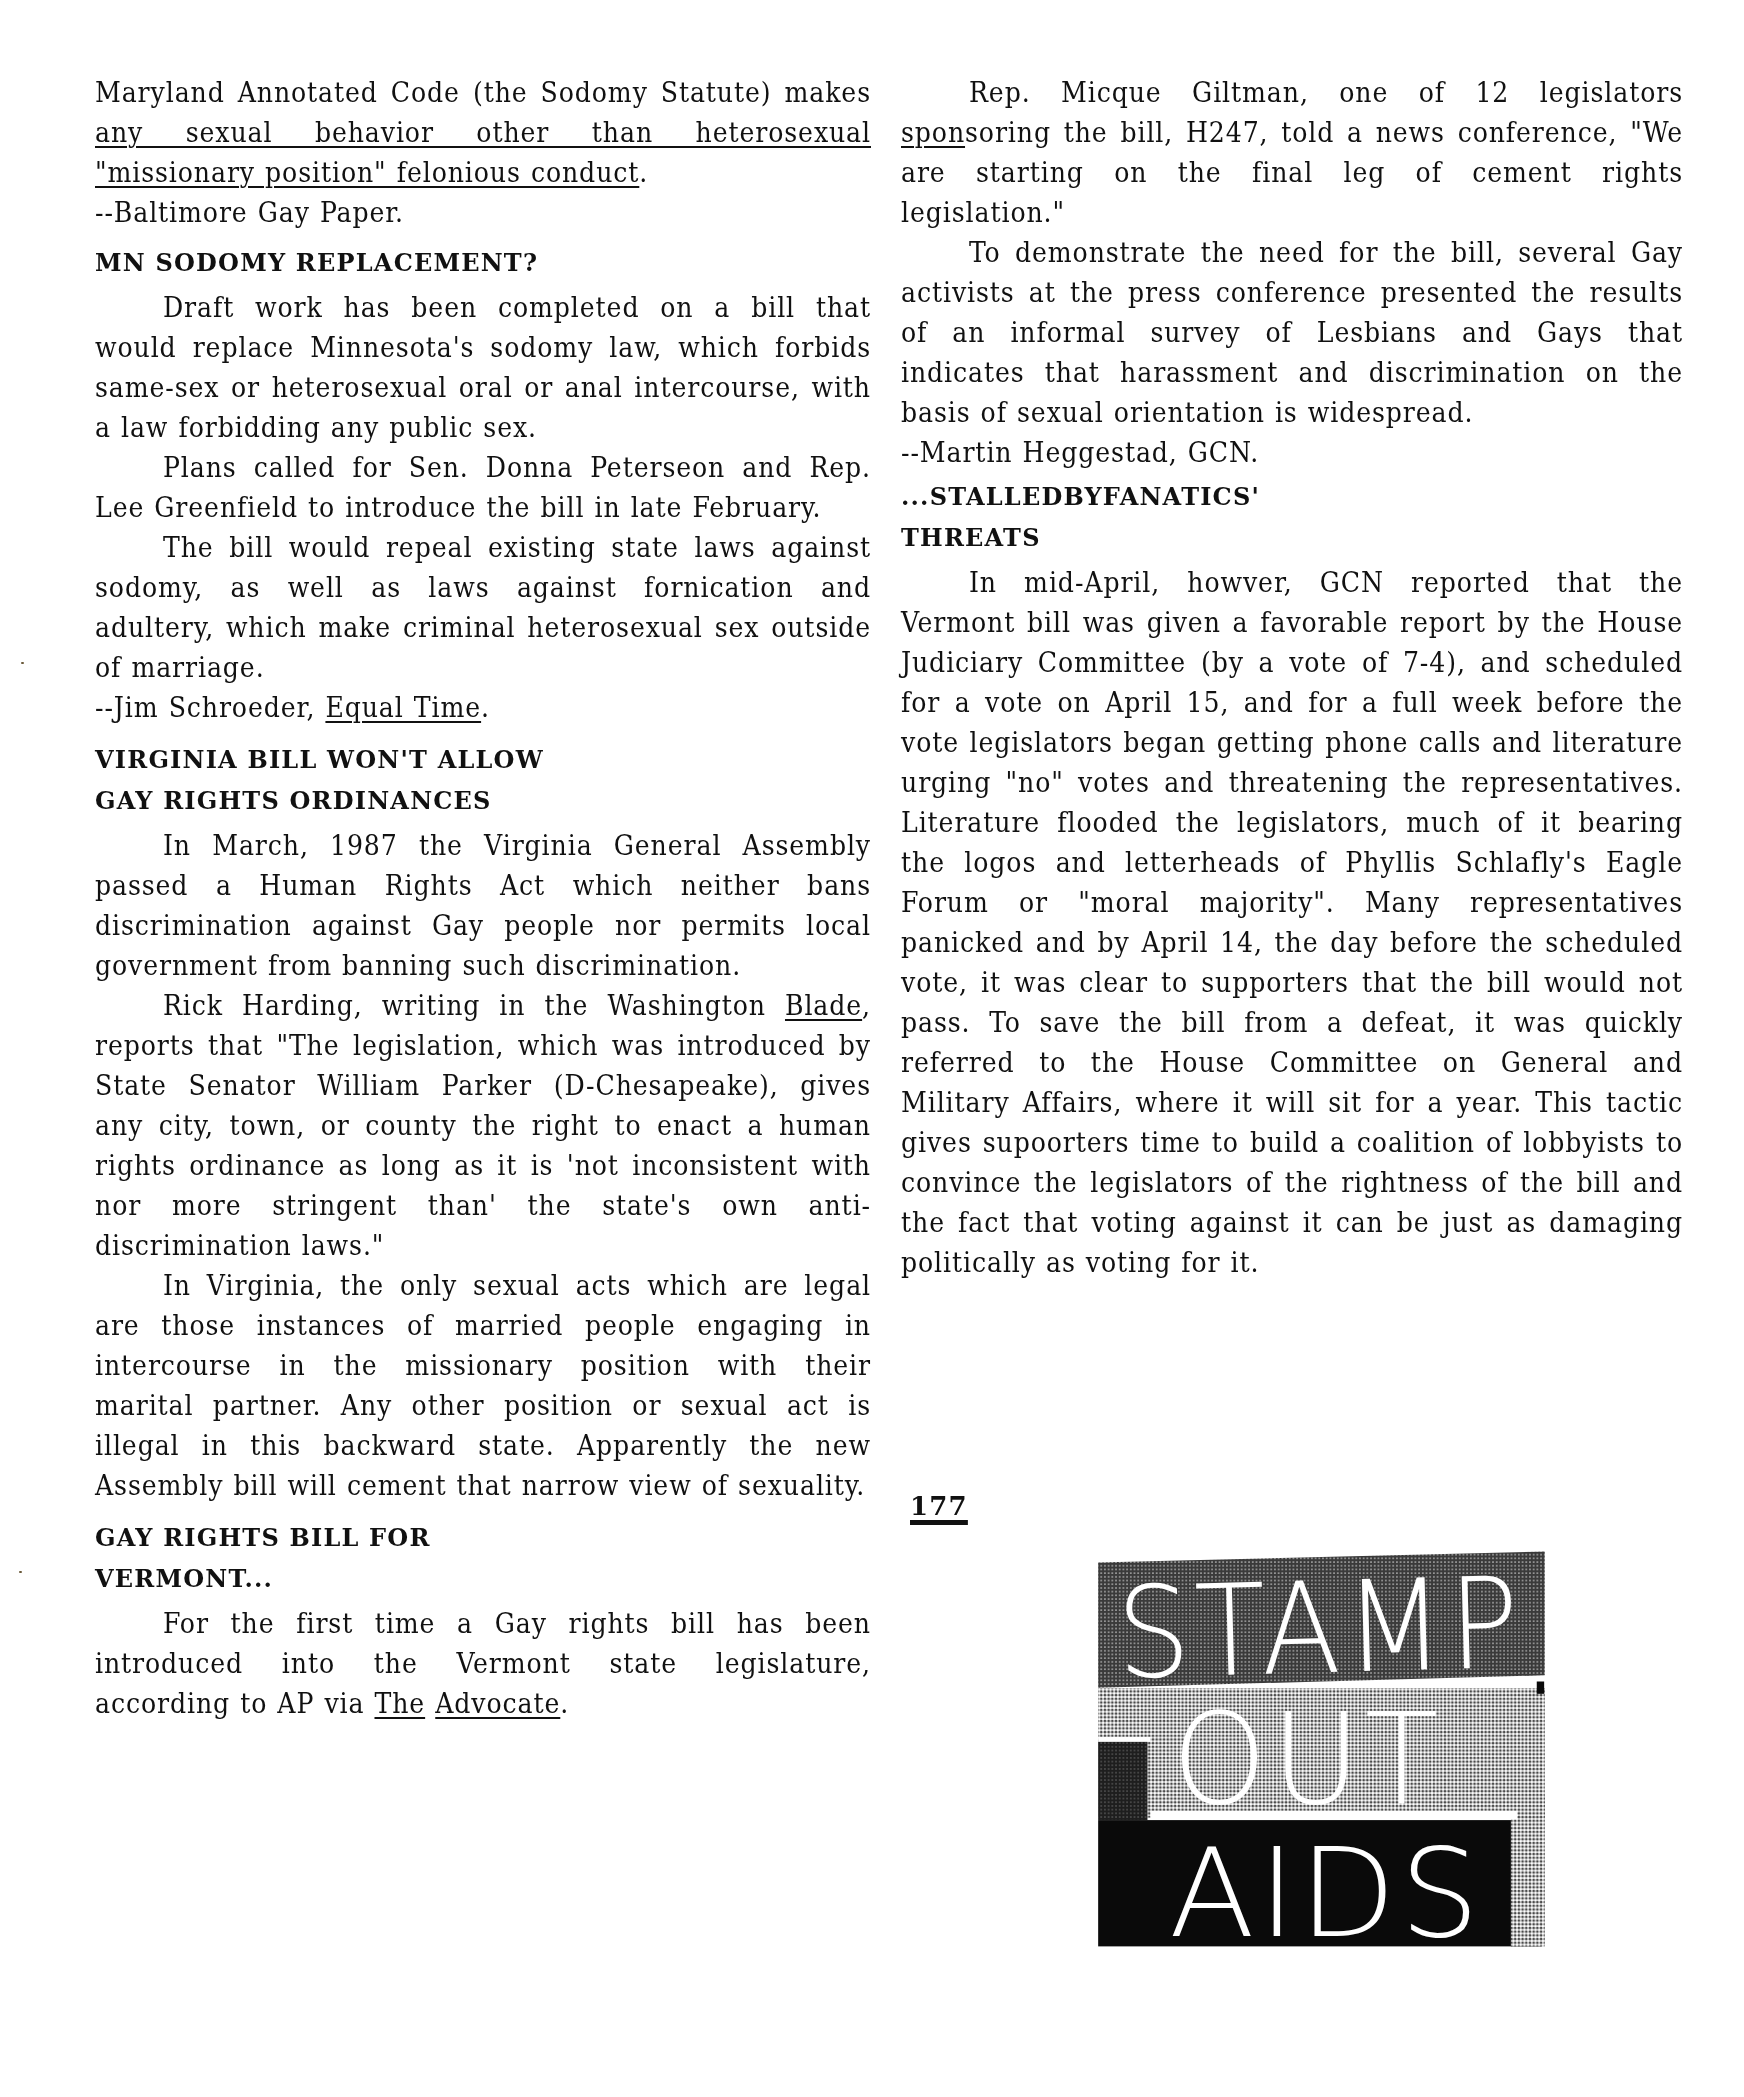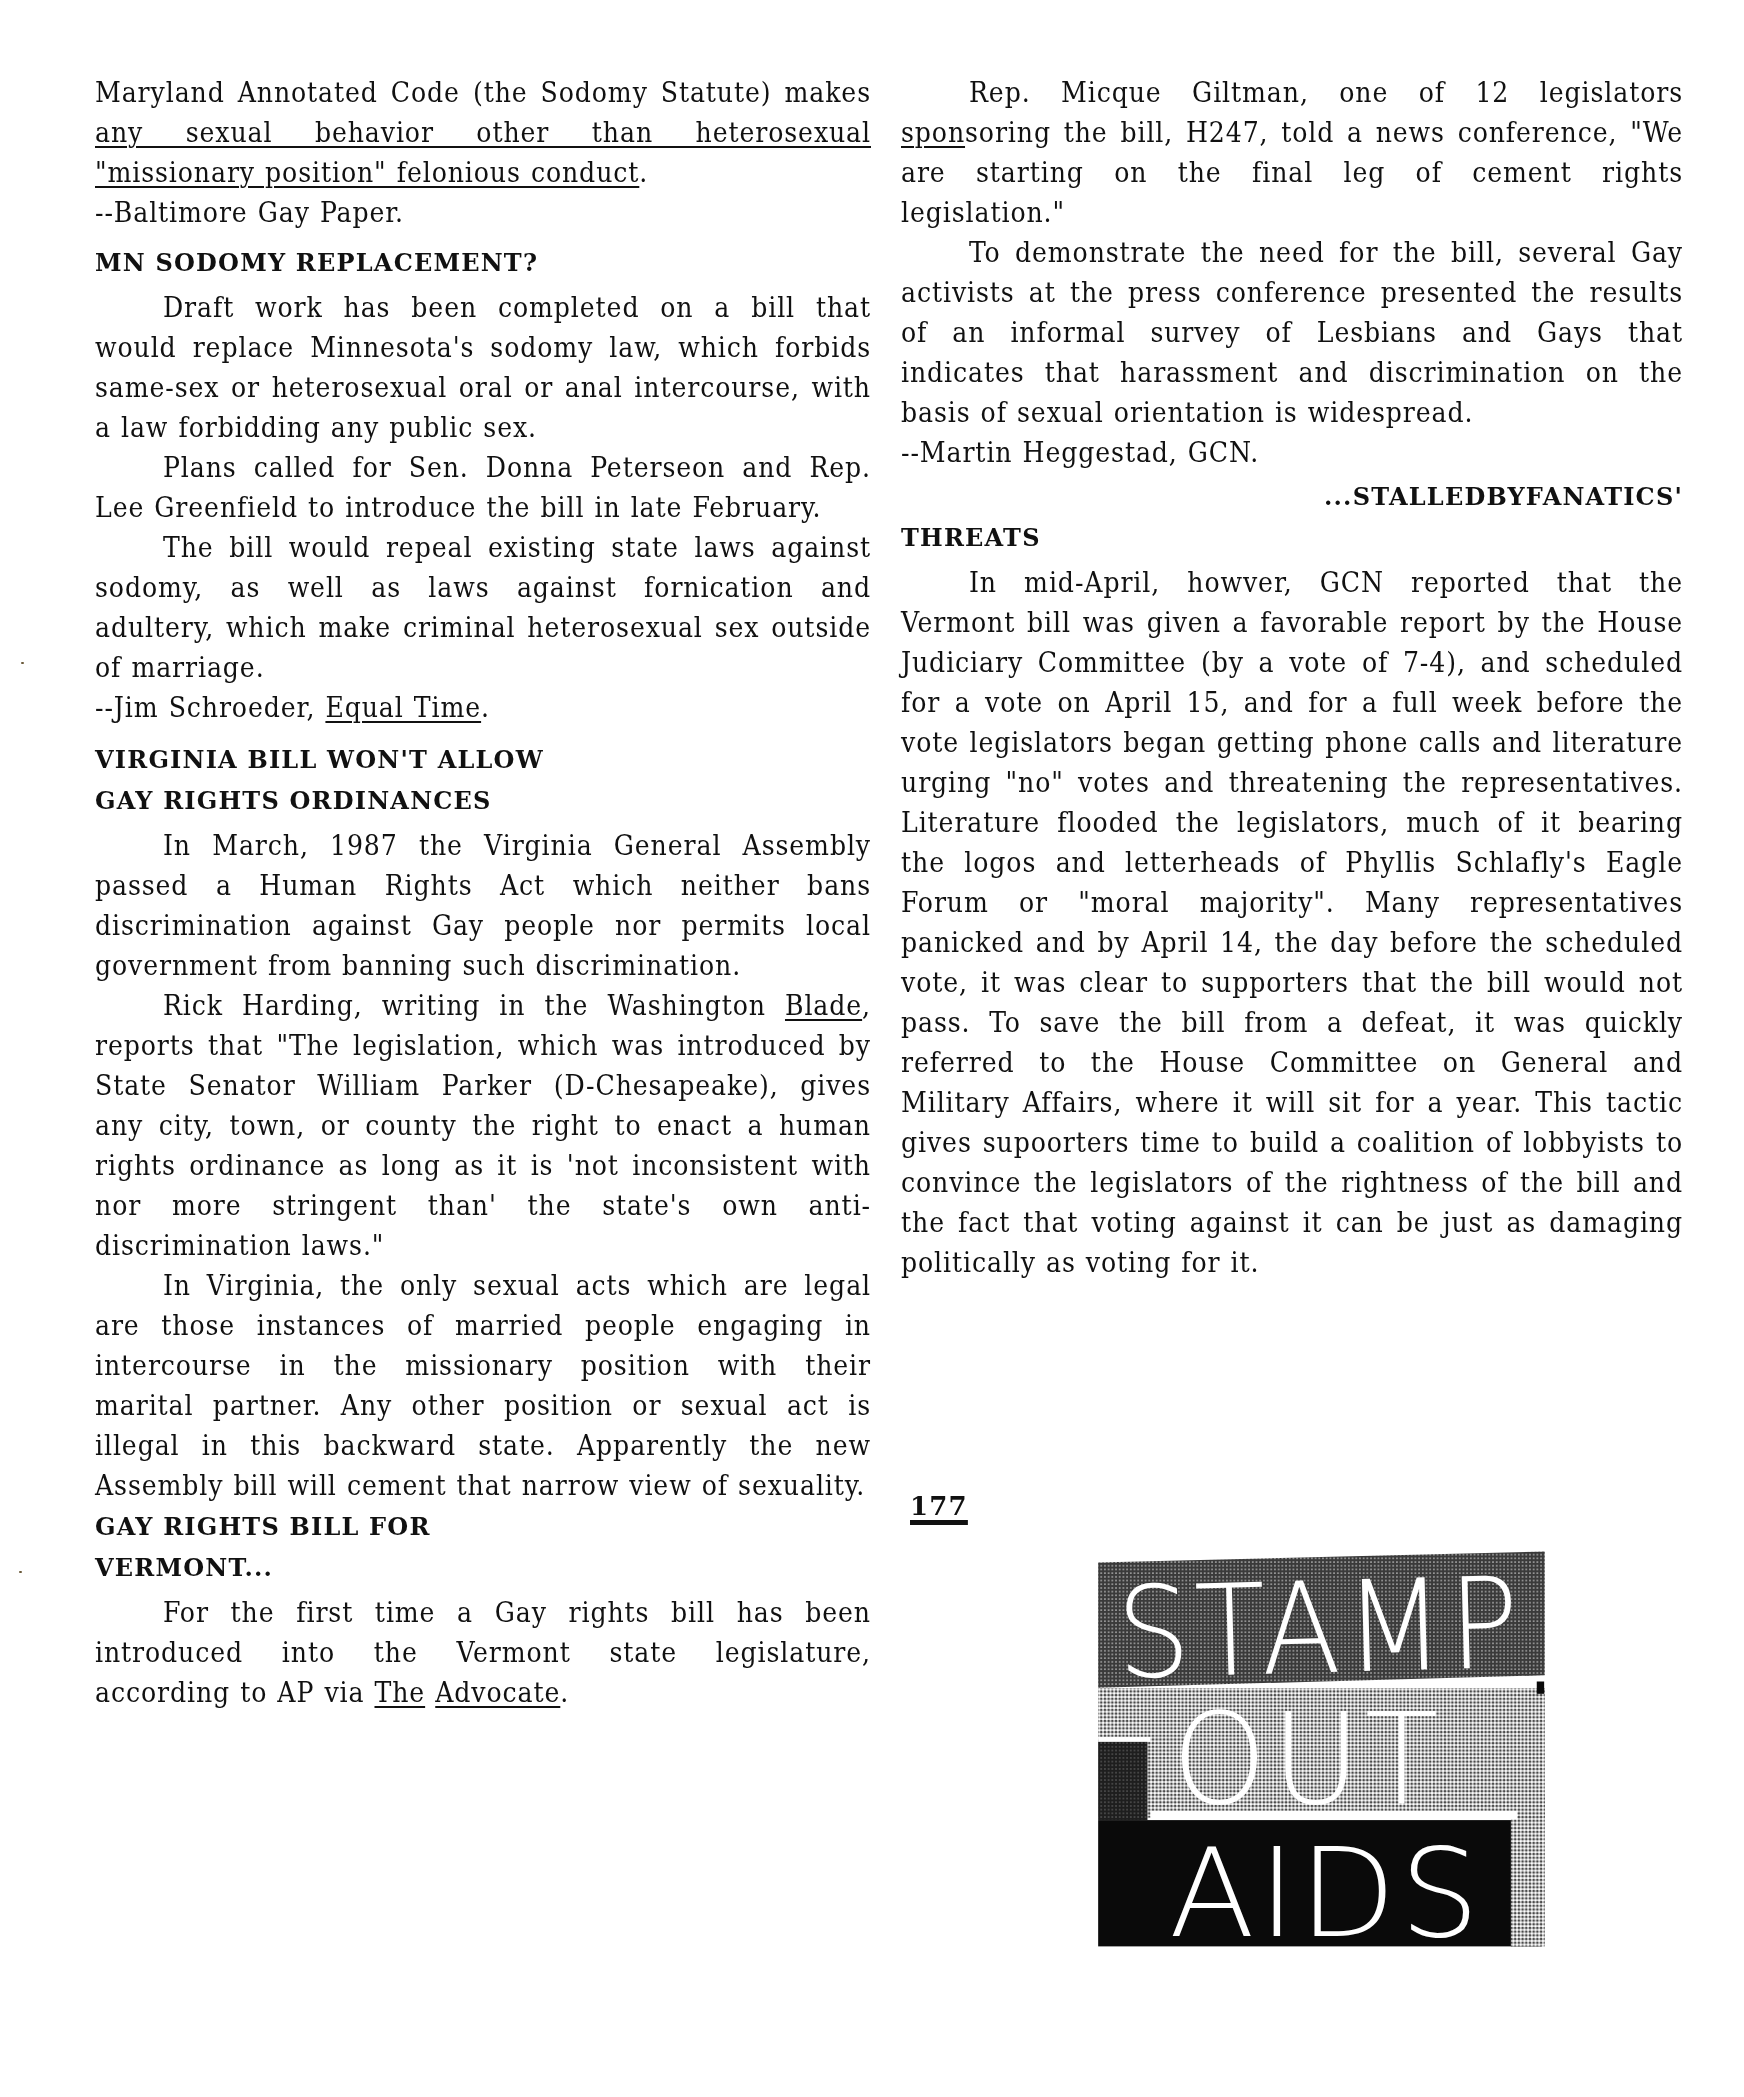--- a/index.html
+++ b/index.html
@@ -70,34 +70,34 @@
     <p class="p byline"><span>--Jim Schroeder, </span><span class="u">Equal Time</span><span>.</span></p>
 
     <h2 class="h" style="margin-top:11px">
       <span>VIRGINIA BILL WON'T ALLOW</span><br>
       <span>GAY RIGHTS ORDINANCES</span>
     </h2>
     <p class="p indent last-left">In March, 1987 the Virginia General Assembly passed a Human Rights Act which neither bans discrimination against Gay people nor permits local government from banning such discrimination.</p>
     <p class="p indent last-left"><span>Rick Harding, writing in the Washington </span><span class="u">Blade</span><span>, reports that "The legislation, which was introduced by State Senator William Parker (D-Chesapeake), gives any city, town, or county the right to enact a human rights ordinance as long as it is 'not inconsistent with nor more stringent than' the state's own anti-discrimination laws."</span></p>
     <p class="p indent last-left">In Virginia, the only sexual acts which are legal are those instances of married people engaging in intercourse in the missionary position with their marital partner.  Any other position or sexual act is illegal in this backward state. Apparently the new Assembly bill will cement that narrow view of sexuality.</p>
 
-    <h2 class="h" style="margin-top:0">
+    <h2 class="h" style="margin-top:11px">
       <span>GAY RIGHTS BILL FOR</span><br>
       <span>VERMONT...</span>
     </h2>
     <p class="p indent last-left"><span>For the first time a Gay rights bill has been introduced into the Vermont state legislature, according to AP via </span><span class="u">The</span> <span class="u">Advocate</span><span>.</span></p>
   </div>
 
   <div class="col col-right">
     <p class="p indent last-left"><span>Rep. Micque Giltman, one of 12 legislators </span><span class="u">spon</span><span>soring the bill, H247, told a news conference, "We are starting on the final leg of cement rights legislation."</span></p>
     <p class="p indent last-left">To demonstrate the need for the bill, several Gay activists at the press conference presented the results of an informal survey of Lesbians and Gays that indicates that harassment and discrimination on  the basis of sexual orientation is widespread.</p>
     <p class="p byline">--Martin Heggestad, GCN.</p>
 
     <h2 class="h" style="margin-top:2.5px">
-      <span style="display:flex; justify-content:flex-end;">
+      <span style="display:flex; justify-content:flex-start;">
         <span>...STALLED</span>
         <span>BY</span>
         <span>FANATICS'</span>
       </span>
       <span>THREATS</span>
     </h2>
     <p class="p indent last-left">In mid-April, howver, GCN reported that the Vermont bill was given a favorable report by the House Judiciary Committee (by a vote of 7-4), and scheduled for a vote on April 15, and for a full week before the vote legislators began getting phone calls and literature urging "no" votes and threatening the representatives. Literature flooded the legislators, much of it bearing the logos and letterheads of Phyllis Schlafly's Eagle Forum or "moral majority". Many representatives panicked and by April 14, the day before the scheduled vote, it was clear to supporters that the bill would not pass. To save the bill from a defeat, it was quickly referred to the House Committee on General and Military Affairs, where it will sit for a year. This tactic gives supoorters time to build a coalition of lobbyists to convince the legislators of the rightness of the bill and the fact that voting against it can be just as damaging politically as voting for it.</p>
   </div>
 
   <div class="page-num">177</div>

